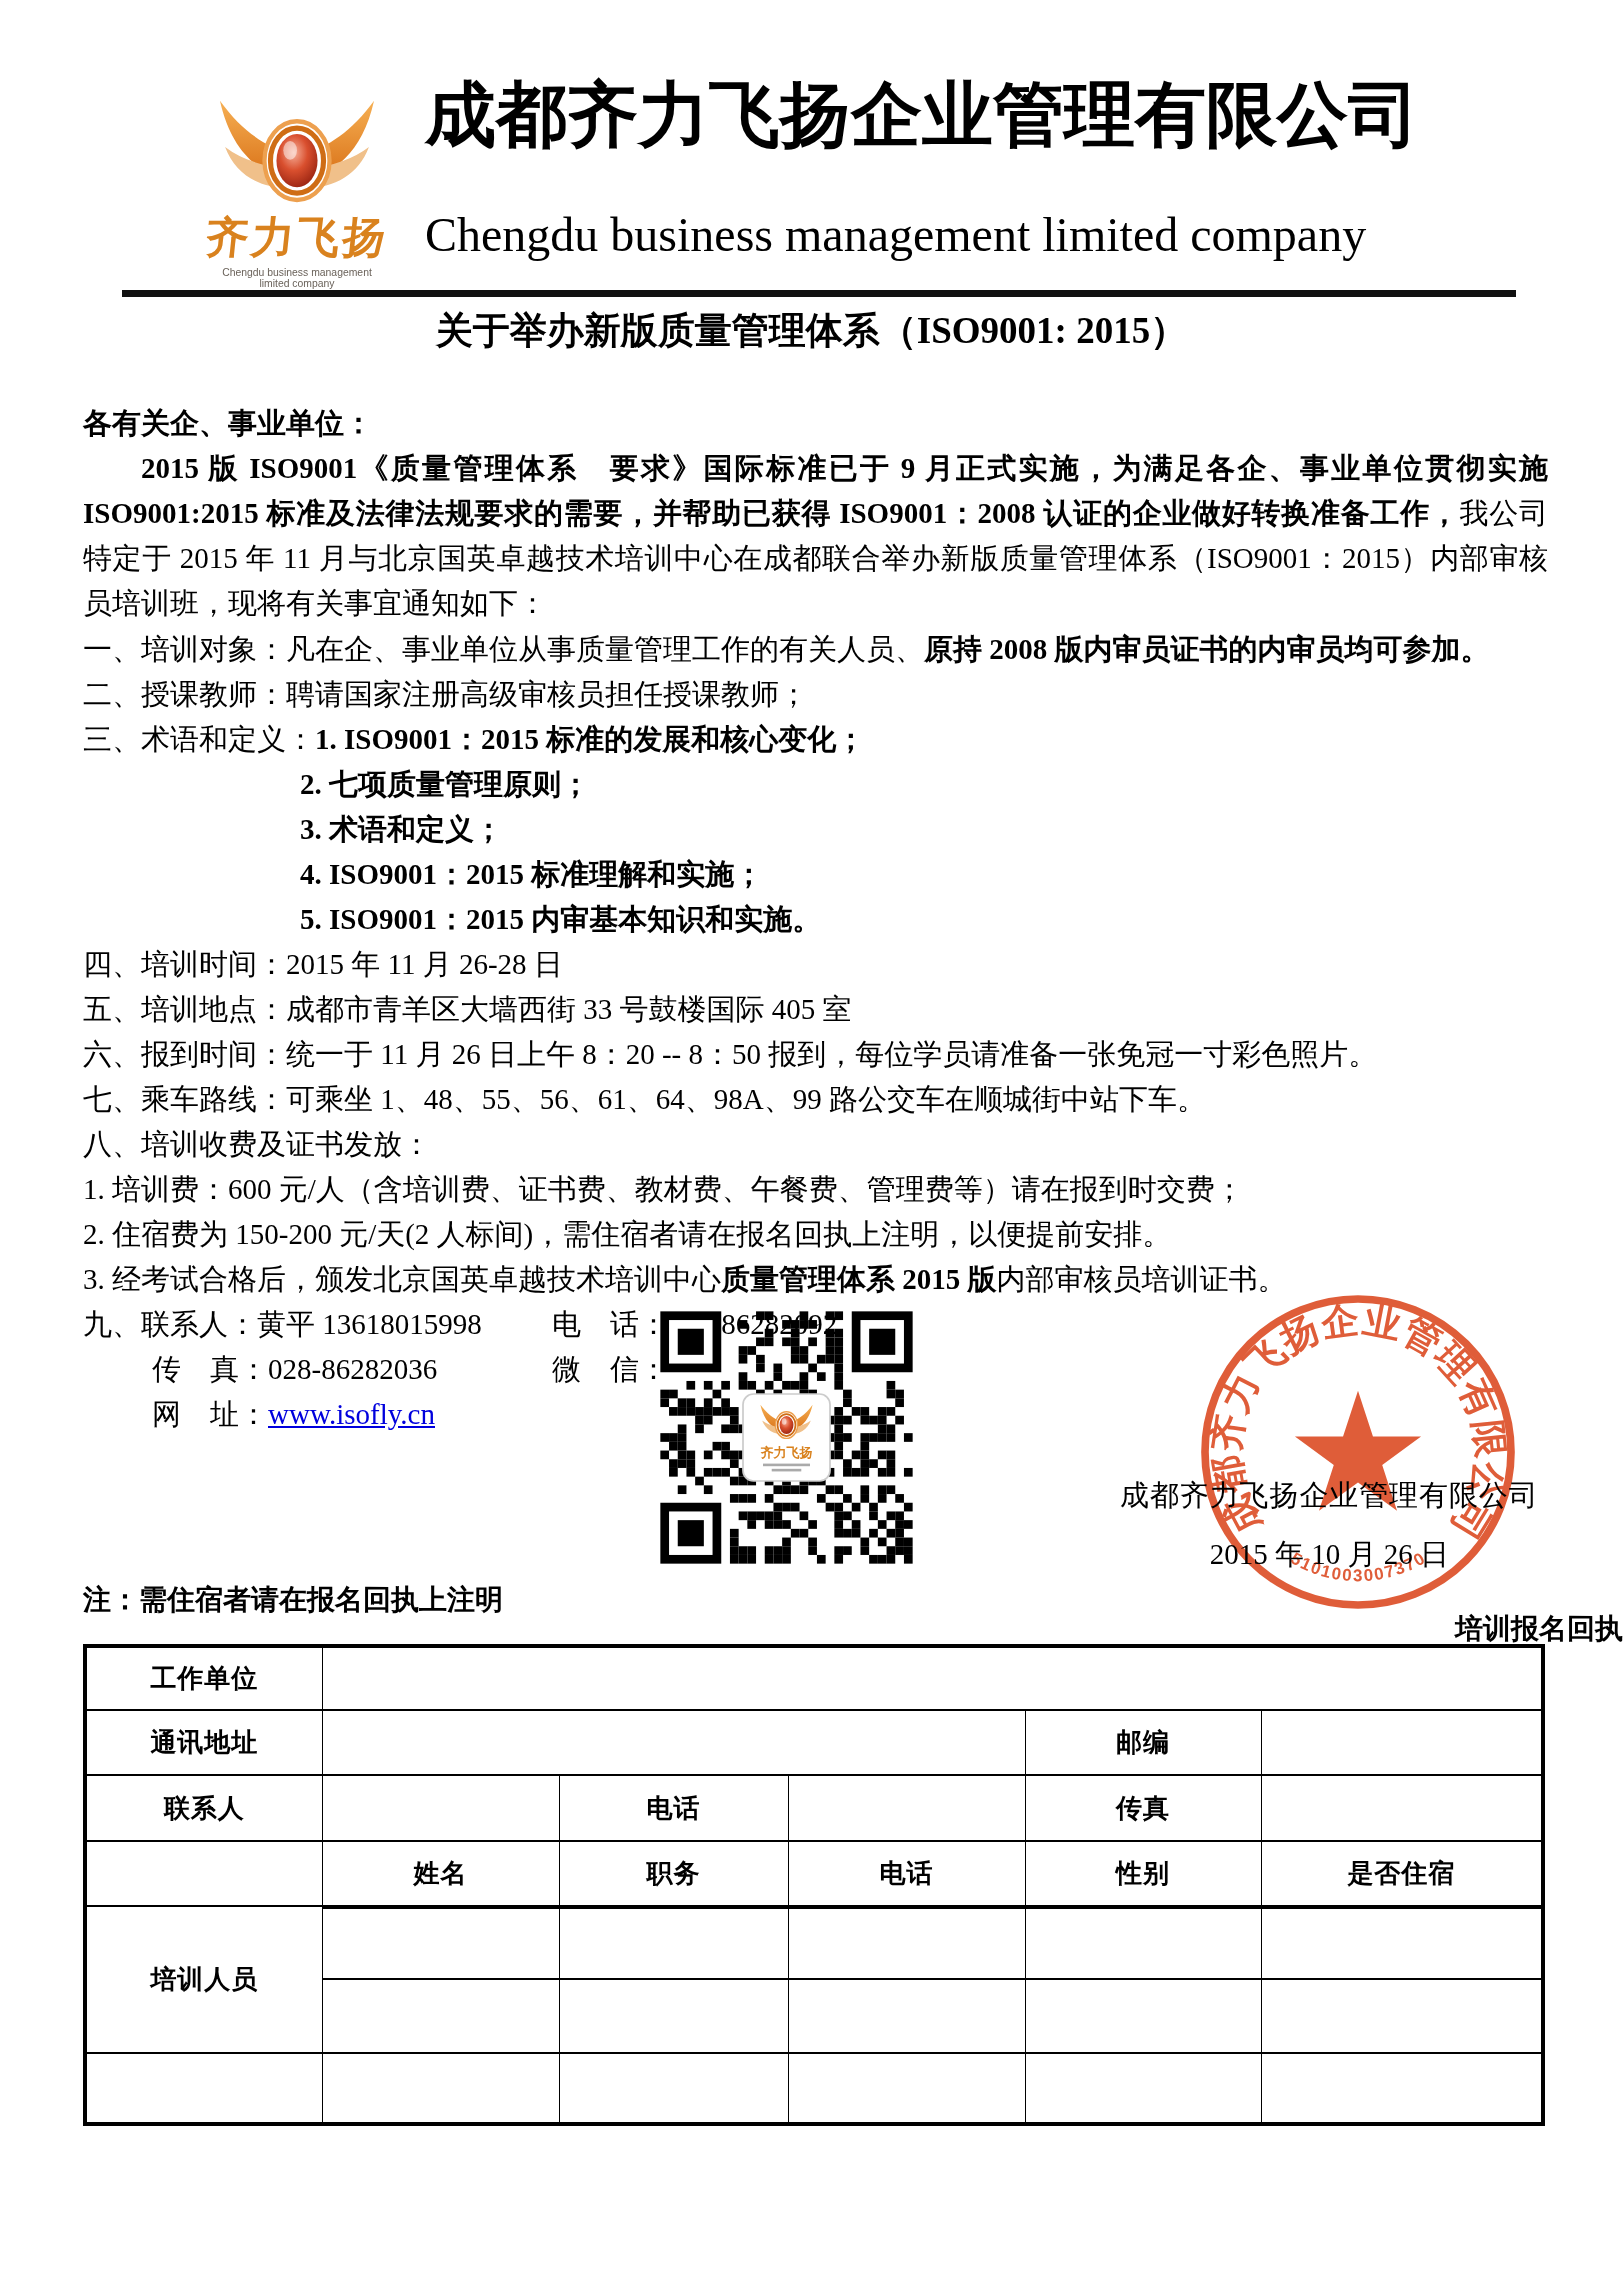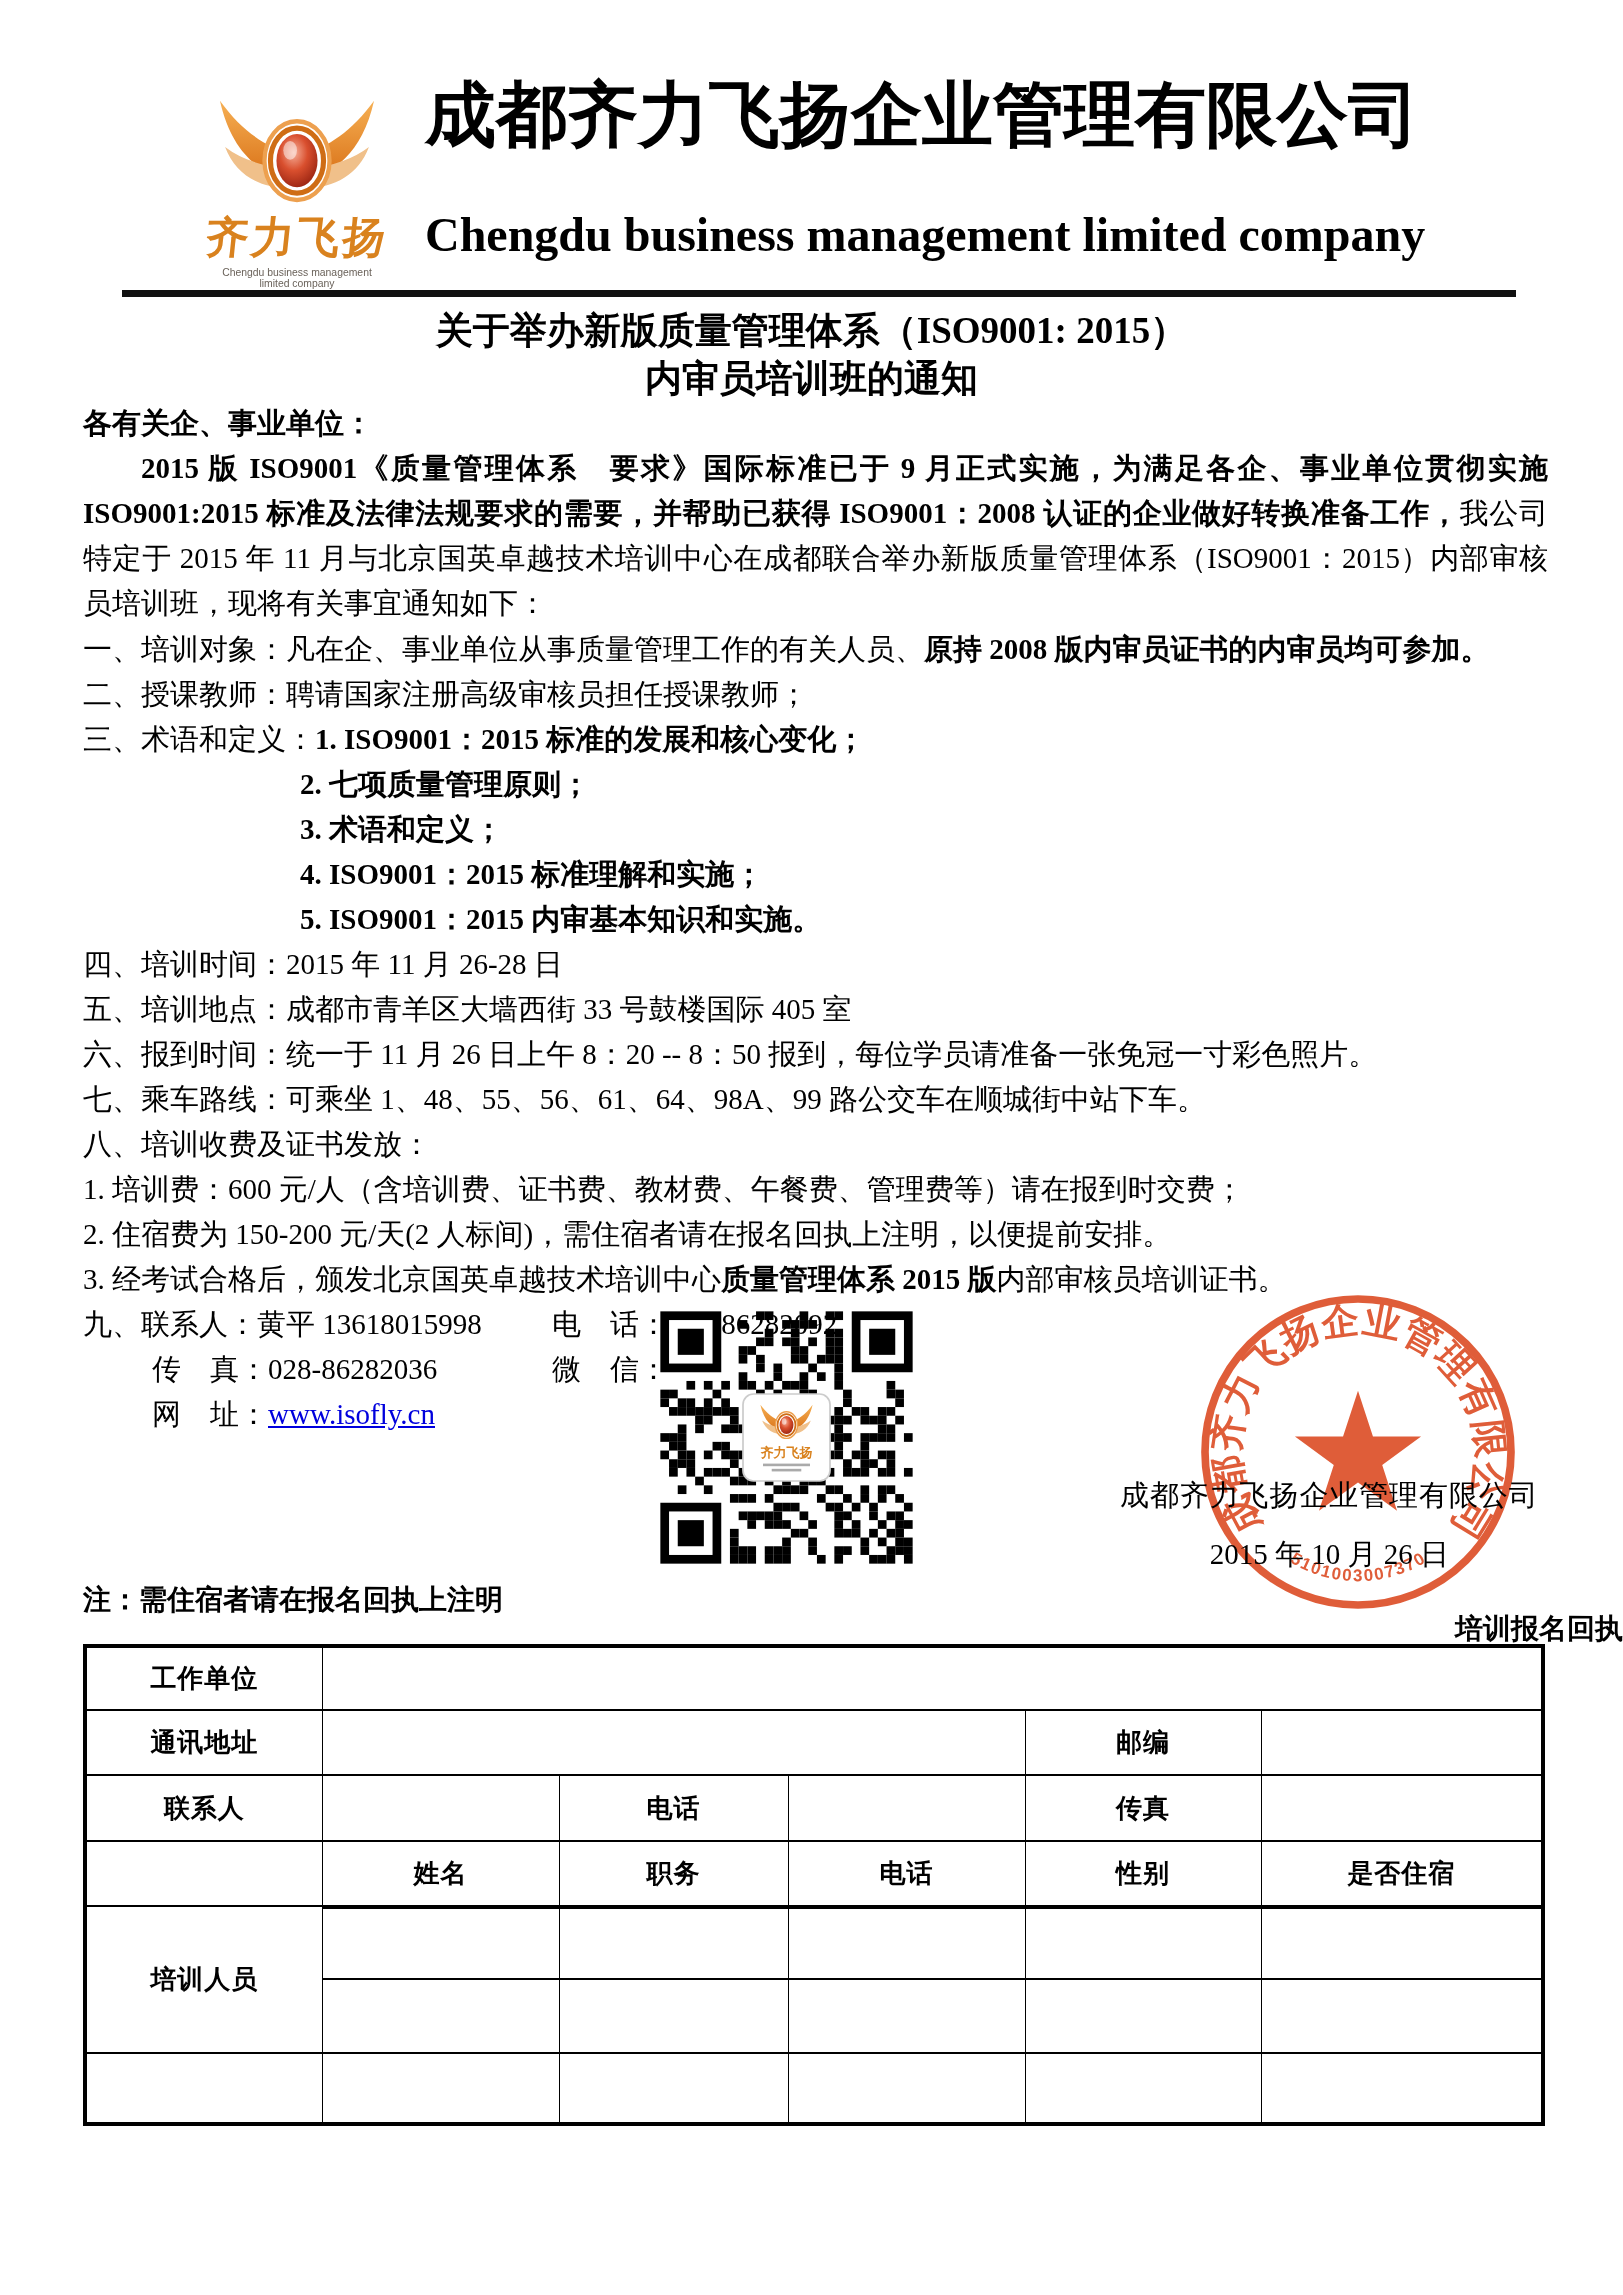--- a/index.html
+++ b/index.html
@@ -5,21 +5,21 @@
   html,body{margin:0;padding:0;background:#888;}
   .page{
     position:relative;width:1623px;height:2295px;background:#ffffff;
     font-family:"Liberation Serif","DejaVu Serif",serif;color:#000;overflow:hidden;
   }
   
   .logo-block{position:absolute;left:193px;top:75px;width:208px;text-align:center;}
   .logo-brand{font-weight:900;font-size:43px;letter-spacing:2.6px;color:#d9821e;transform:skewX(-6deg);margin-top:-7px;}
   .logo-cap{font-size:10.4px;line-height:11.3px;color:#6a625a;font-family:"Liberation Sans",sans-serif;}
   .company-cn{position:absolute;left:425px;top:68px;width:1025px;font-size:71px;font-weight:bold;letter-spacing:0px;white-space:nowrap;}
-  .company-en{position:absolute;left:425px;top:207px;width:1086px;font-size:48px;font-weight:bold;white-space:nowrap;}
+  .company-en{position:absolute;left:425px;top:207px;width:1086px;font-size:48px;font-weight:normal;white-space:nowrap;}
   .divider{position:absolute;left:122px;top:290px;width:1394px;height:7px;background:#111;}
   
   .doc-title{position:absolute;left:0;width:1623px;text-align:center;font-size:37px;font-weight:bold;white-space:nowrap;}
   .t1{top:306px;} .t2{top:354px;}
   
   .body-flow{position:absolute;left:83px;top:401px;width:1465px;font-size:29px;}
   .line{height:45px;line-height:45px;white-space:nowrap;position:relative;}
   .intro{margin:0;height:181px;line-height:45px;text-align:justify;text-indent:2em;overflow:hidden;}
   .b{font-weight:bold;}
   .sub{padding-left:217px;}
@@ -80,21 +80,20 @@
     </svg>
     <div class="logo-brand">齐力飞扬</div>
     <div class="logo-cap">Chengdu business management</div>
     <div class="logo-cap">limited company</div>
   </div>
   <div class="company-cn">成都齐力飞扬企业管理有限公司</div>
   <div class="company-en">Chengdu business management limited company</div>
   <div class="divider"></div>
 
   <div class="doc-title t1">关于举办新版质量管理体系（ISO9001: 2015）</div>
-  <div class="doc-title t2">内审员培训班的通知</div>
 
   <div class="body-flow">
     <div class="line b">各有关企、事业单位：</div>
     <p class="intro"><span class="b">2015 版 ISO9001《质量管理体系　要求》国际标准已于 9 月正式实施，为满足各企、事业单位贯彻实施 ISO9001:2015 标准及法律法规要求的需要，并帮助已获得 ISO9001：2008 认证的企业做好转换准备工作，</span><span>我公司特定于 2015 年 11 月与北京国英卓越技术培训中心在成都联合举办新版质量管理体系（ISO9001：2015）内部审核员培训班，现将有关事宜通知如下：</span></p>
     <div class="line"><span>一、培训对象：凡在企、事业单位从事质量管理工作的有关人员、</span><span class="b">原持 2008 版内审员证书的内审员均可参加。</span></div>
     <div class="line">二、授课教师：聘请国家注册高级审核员担任授课教师；</div>
     <div class="line"><span>三、术语和定义：</span><span class="b">1.  ISO9001：2015 标准的发展和核心变化；</span></div>
     <div class="line sub b">2.  七项质量管理原则；</div>
     <div class="line sub b">3.  术语和定义；</div>
     <div class="line sub b">4.  ISO9001：2015 标准理解和实施；</div>

